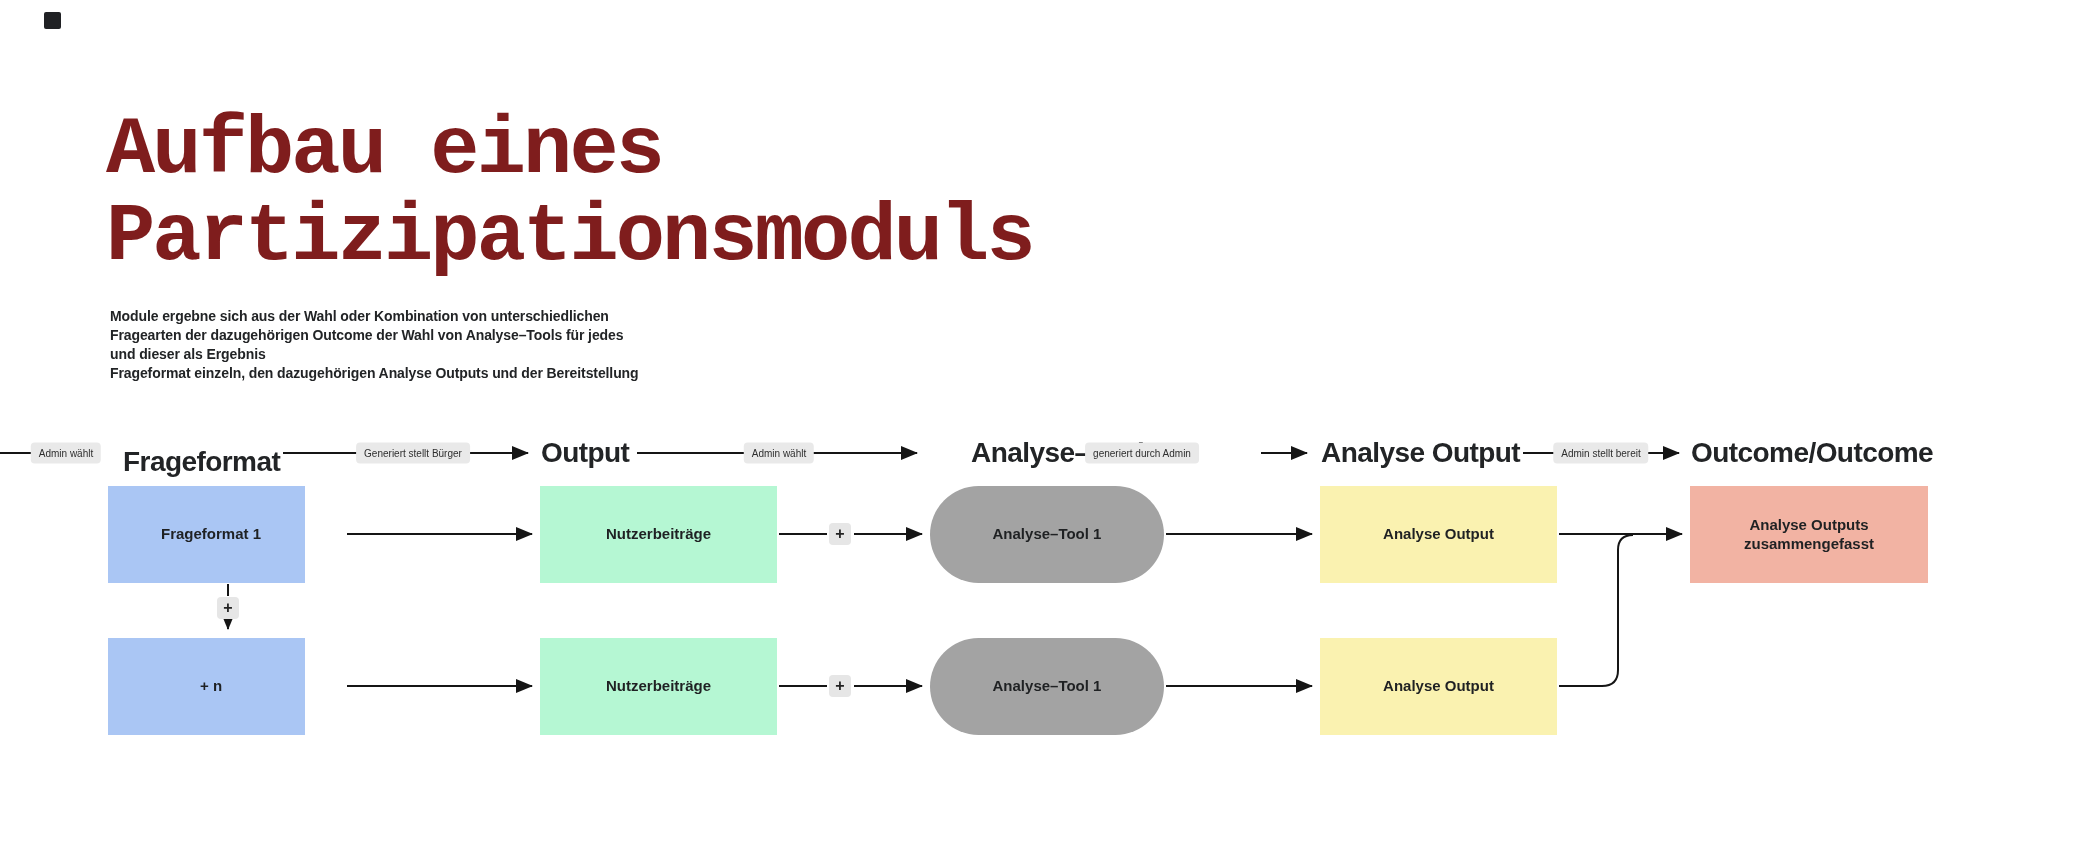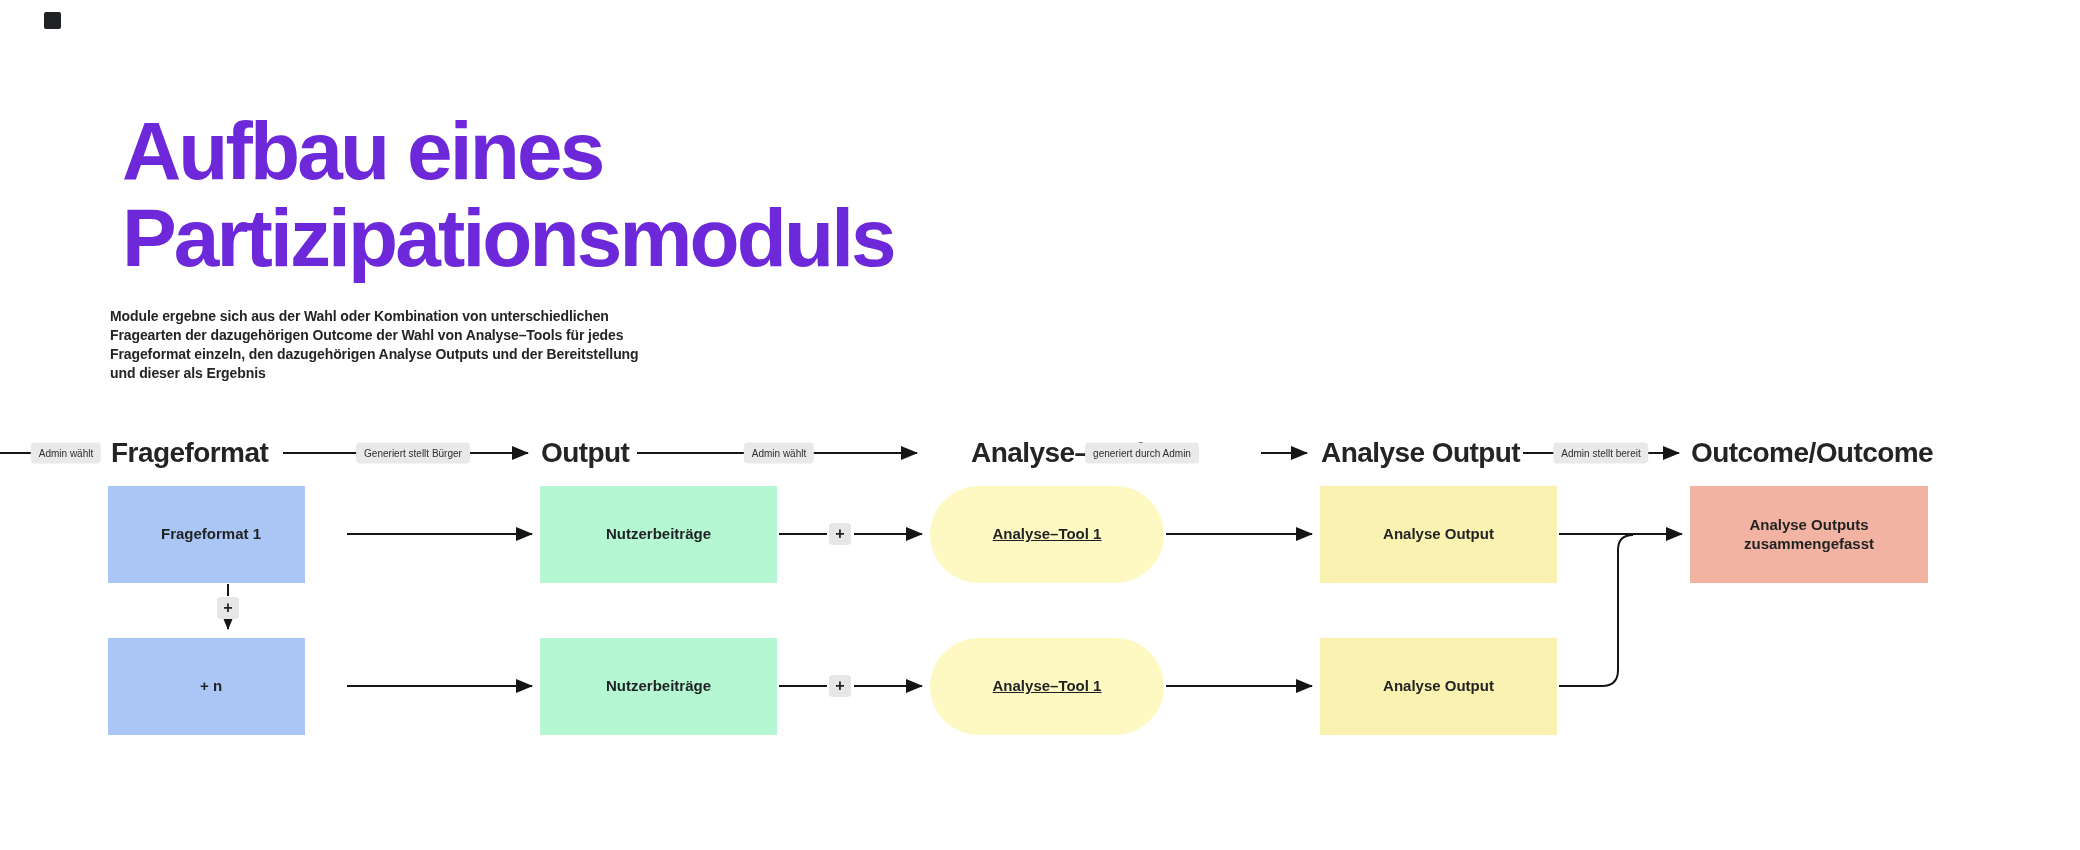--- a/index.html
+++ b/index.html
@@ -6,36 +6,36 @@
   #canvas{
     position:relative;width:2080px;height:850px;background:#ffffff;overflow:hidden;
     font-family:"Liberation Sans",sans-serif;color:#26282a;
   }
   .abs{position:absolute;}
 
   
   .corner-square{left:44px;top:12px;width:17px;height:17px;background:#202124;border-radius:2px;}
 
   
-  .title{left:122px;top:108px;font-size:82px;font-weight:bold;line-height:1.06;letter-spacing:-0.035em;color:#6d28d9;white-space:nowrap;}
+  .title{left:106px;top:108px;font-size:82px;font-weight:bold;line-height:1.06;letter-spacing:-0.035em;color:#7f1d1d;white-space:nowrap;font-family:Liberation Mono, monospace;}
   .desc{left:110px;top:307px;font-size:14px;font-weight:bold;line-height:1.36;letter-spacing:-0.1px;color:#222426;}
 
   
   .stage-header{top:453px;transform:translateY(-50%);font-size:28px;font-weight:bold;letter-spacing:-0.02em;color:#222426;background:#ffffff;padding:0 3px;white-space:nowrap;}
 
   
   .edge-pill{top:453px;transform:translate(-50%,-50%);background:#e9e9e9;color:#2e2e2e;font-size:10px;font-weight:normal;padding:5px 8px;border-radius:4px;white-space:nowrap;}
 
   
   .node{display:flex;align-items:center;justify-content:center;text-align:center;
         font-size:15px;font-weight:bold;color:#1f2123;line-height:1.25;}
   .row1{top:486px;height:97px;} .row2{top:638px;height:97px;}
   .c1{left:108px;width:188px;background:#aac6f4;padding-left:9px;}
   .c2{left:540px;width:237px;background:#b5f7d3;text-align:right;}
-  .c3{left:930px;width:234px;background:#fef9c3;border-radius:49px;text-decoration:underline;}
+  .c3{left:930px;width:234px;background:#a3a3a3;border-radius:49px;}
   .c4{left:1320px;width:237px;background:#faf2b0;}
   .c5{left:1690px;width:238px;background:#f2b3a3;}
 
   
   .plus{width:22px;height:22px;background:#e6e6e6;border-radius:4px;display:flex;align-items:center;justify-content:center;
         font-size:16px;font-weight:bold;color:#222;cursor:pointer;}
   .plus-r1{left:829px;top:523px;} .plus-r2{left:829px;top:675px;} .plus-v{left:217px;top:597px;}
 
   svg.wires{left:0;top:0;width:2080px;height:850px;pointer-events:none;}
 </style>
@@ -85,25 +85,25 @@
   <div class="abs corner-square"></div>
 
   <div class="abs title">
     <div>Aufbau eines</div>
     <div>Partizipationsmoduls</div>
   </div>
 
   <div class="abs desc">
     <div>Module ergebne sich aus der Wahl oder Kombination von unterschiedlichen</div>
     <div>Fragearten der dazugehörigen Outcome der Wahl von Analyse–Tools für jedes</div>
+    <div>und dieser als Ergebnis</div>
     <div>Frageformat einzeln, den dazugehörigen Analyse Outputs und der Bereitstellung</div>
-    <div>und dieser als Ergebnis</div>
   </div>
 
-  <div class="abs stage-header" style="left:108px;">Frageformat</div>
+  <div class="abs stage-header" style="left:120px;margin-top:9px;">Frageformat</div>
   <div class="abs stage-header" style="left:538px;">Output</div>
   <div class="abs stage-header" style="left:968px;">Analyse–Tool</div>
   <div class="abs stage-header" style="left:1318px;">Analyse Output</div>
   <div class="abs stage-header" style="left:1688px;">Outcome/Outcome</div>
 
   <div class="abs edge-pill" style="left:66px;">Admin wählt</div>
   <div class="abs edge-pill" style="left:413px;">Generiert stellt Bürger</div>
   <div class="abs edge-pill" style="left:779px;">Admin wählt</div>
   <div class="abs edge-pill" style="left:1142px;">generiert durch Admin</div>
   <div class="abs edge-pill" style="left:1601px;">Admin stellt bereit</div>

